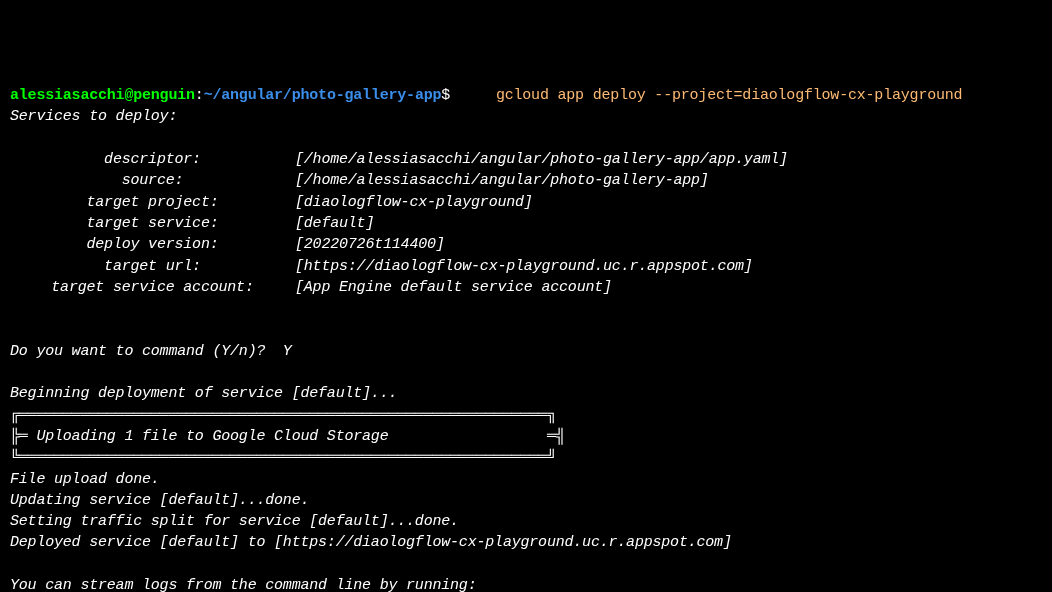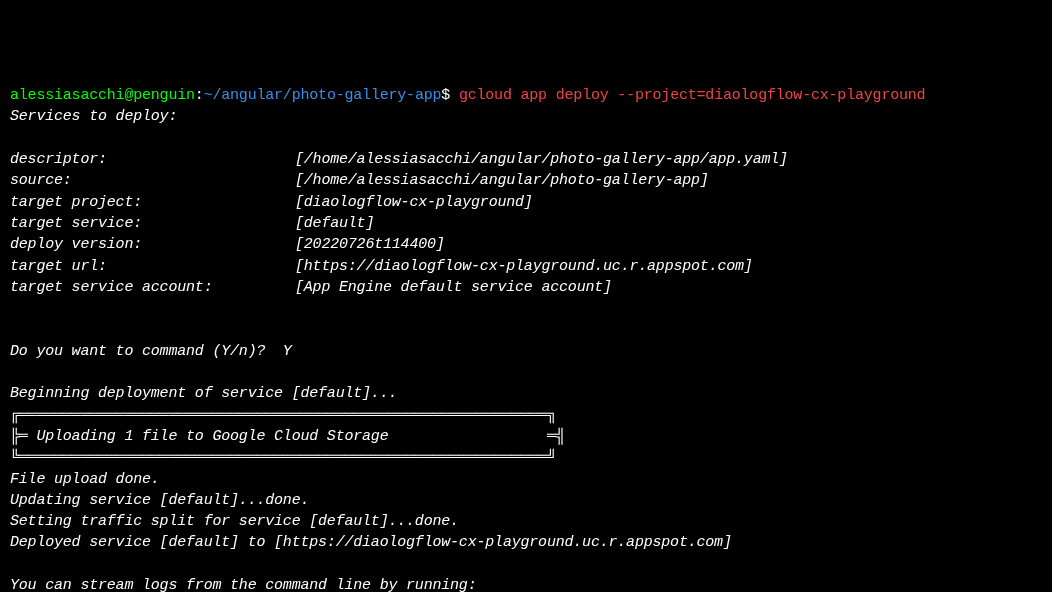--- a/index.html
+++ b/index.html
@@ -15,42 +15,44 @@
       line-height: 1.42;
       padding: 0 10px;
       width: 1052px;
       height: 592px;
       overflow: hidden;
       white-space: pre;
       letter-spacing: -0.2px;
     }
     .prompt-user {
       color: #00ff00;
-      font-weight: normal;
+      font-weight: bold;
     }
     .prompt-colon {
       color: #ffffff;
     }
     .prompt-path {
       color: #3b8eea;
-      font-weight: normal;
+      font-weight: bold;
     }
     .prompt-dollar {
       color: #ffffff;
     }
     .cmd {
-      color: #ef4444;
+      color: #fdba74;
+      margin-left: 37px;
     }
     .out {
       color: #ffffff;
       font-style: italic;
     }
     .field-label {
       display: inline-block;
       width: 285px;
+      text-align: center;
     }
   </style>
 </head>
 <body>
 
 
 
 <div><span class="prompt-user">alessiasacchi@penguin</span><span class="prompt-colon">:</span><span class="prompt-path">~/angular/photo-gallery-app</span><span class="prompt-dollar">$ </span><span class="cmd">gcloud app deploy --project=diaologflow-cx-playground</span>
 <span class="out">Services to deploy:</span>
 

